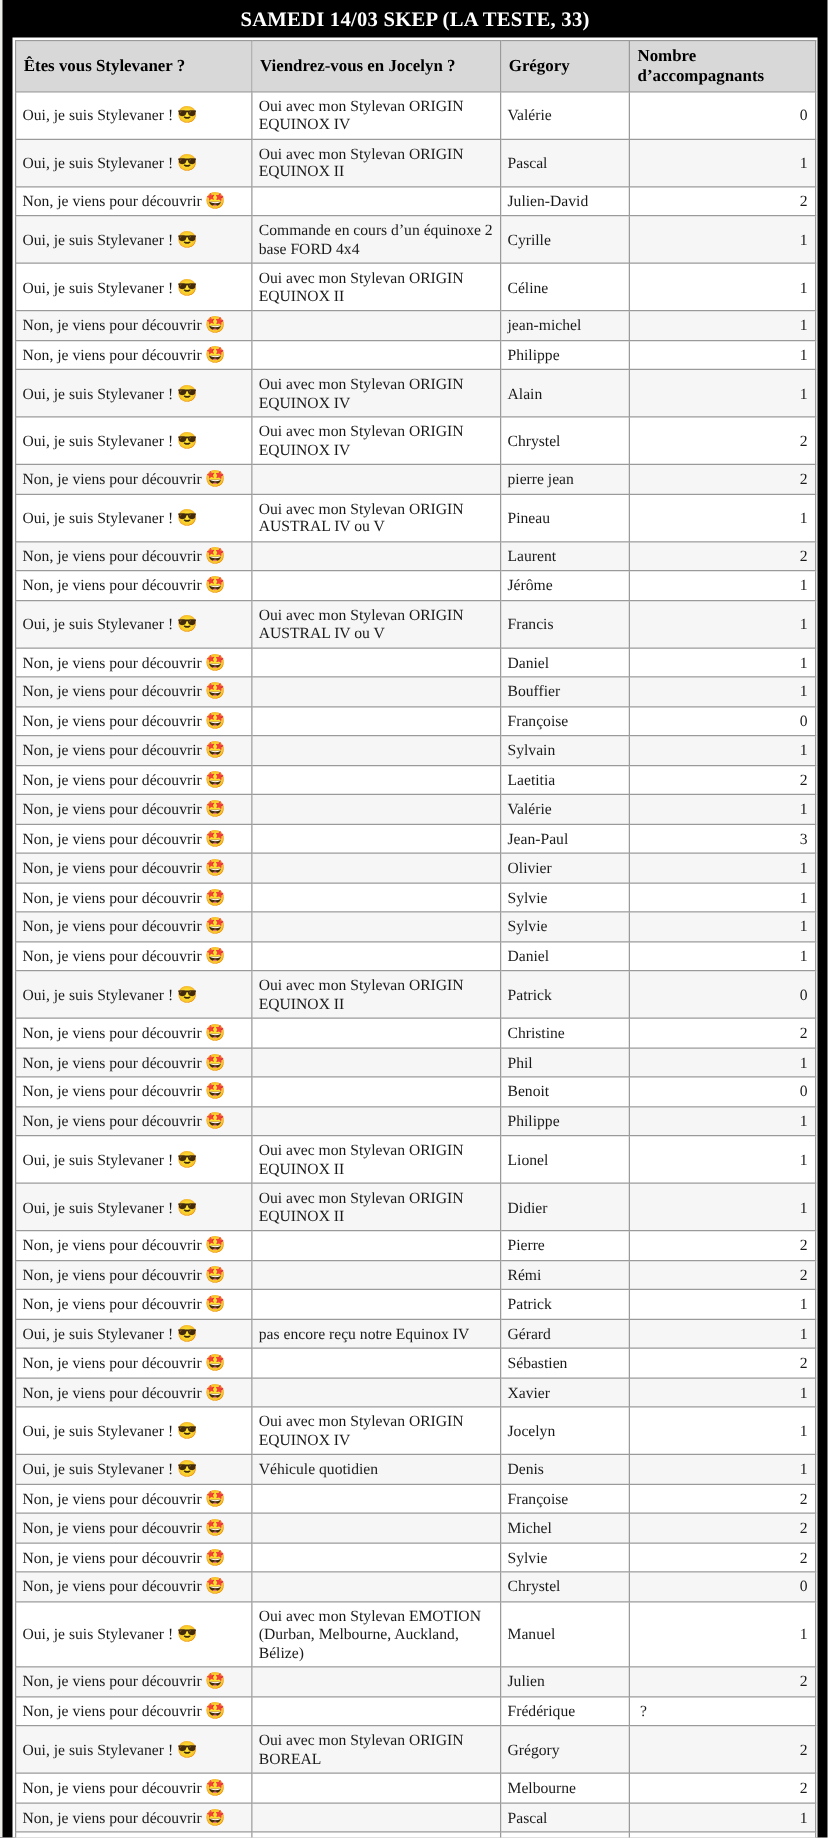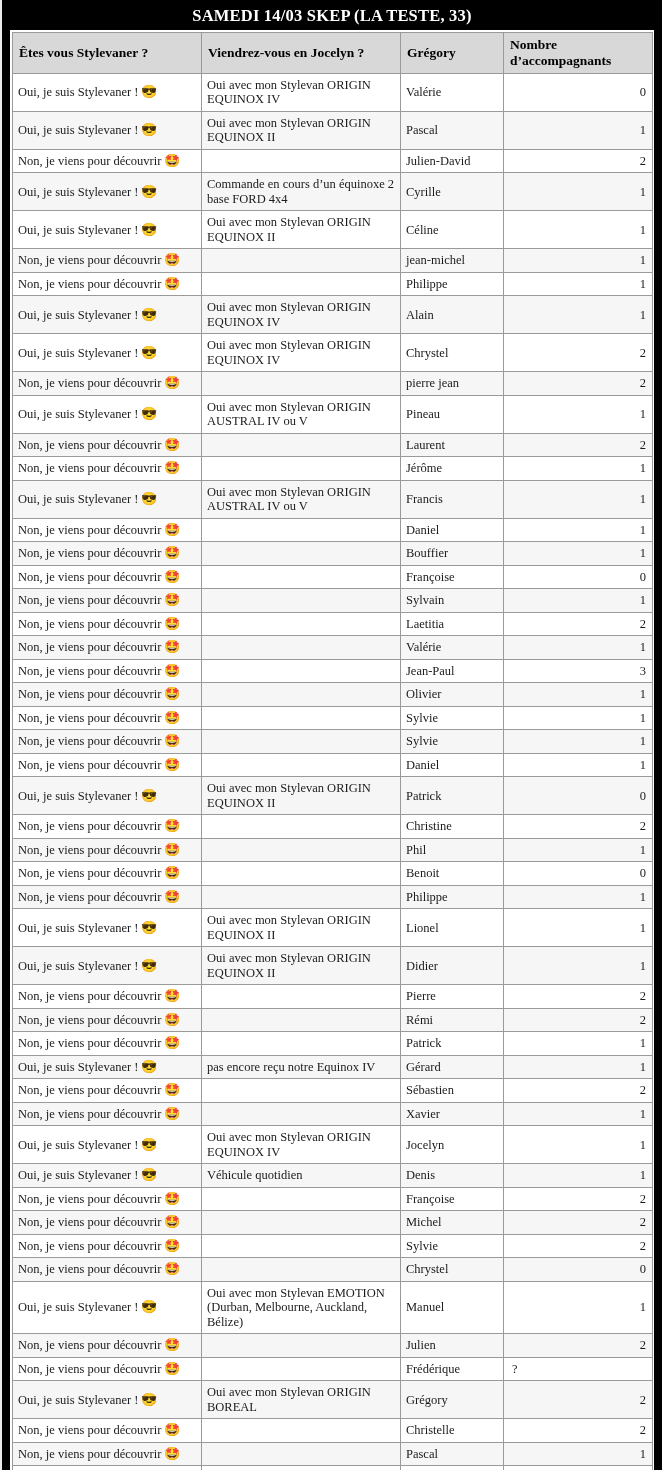--- a/index.html
+++ b/index.html
@@ -392,21 +392,21 @@
   </tr>
             <tr class="alt">
     <td><span>Oui, je suis Stylevaner !</span> <span class="emoji">😎</span></td>
     <td>Oui avec mon Stylevan ORIGIN BOREAL</td>
     <td>Grégory</td>
     <td class="nb">2</td>
   </tr>
             <tr>
     <td><span>Non, je viens pour découvrir</span> <span class="emoji">🤩</span></td>
     <td></td>
-    <td>Christelle</td>
+    <td>Melbourne</td>
     <td class="nb">2</td>
   </tr>
             <tr class="alt">
     <td><span>Non, je viens pour découvrir</span> <span class="emoji">🤩</span></td>
     <td></td>
     <td>Pascal</td>
     <td class="nb">1</td>
   </tr>
             <tr>
     <td> </td>

